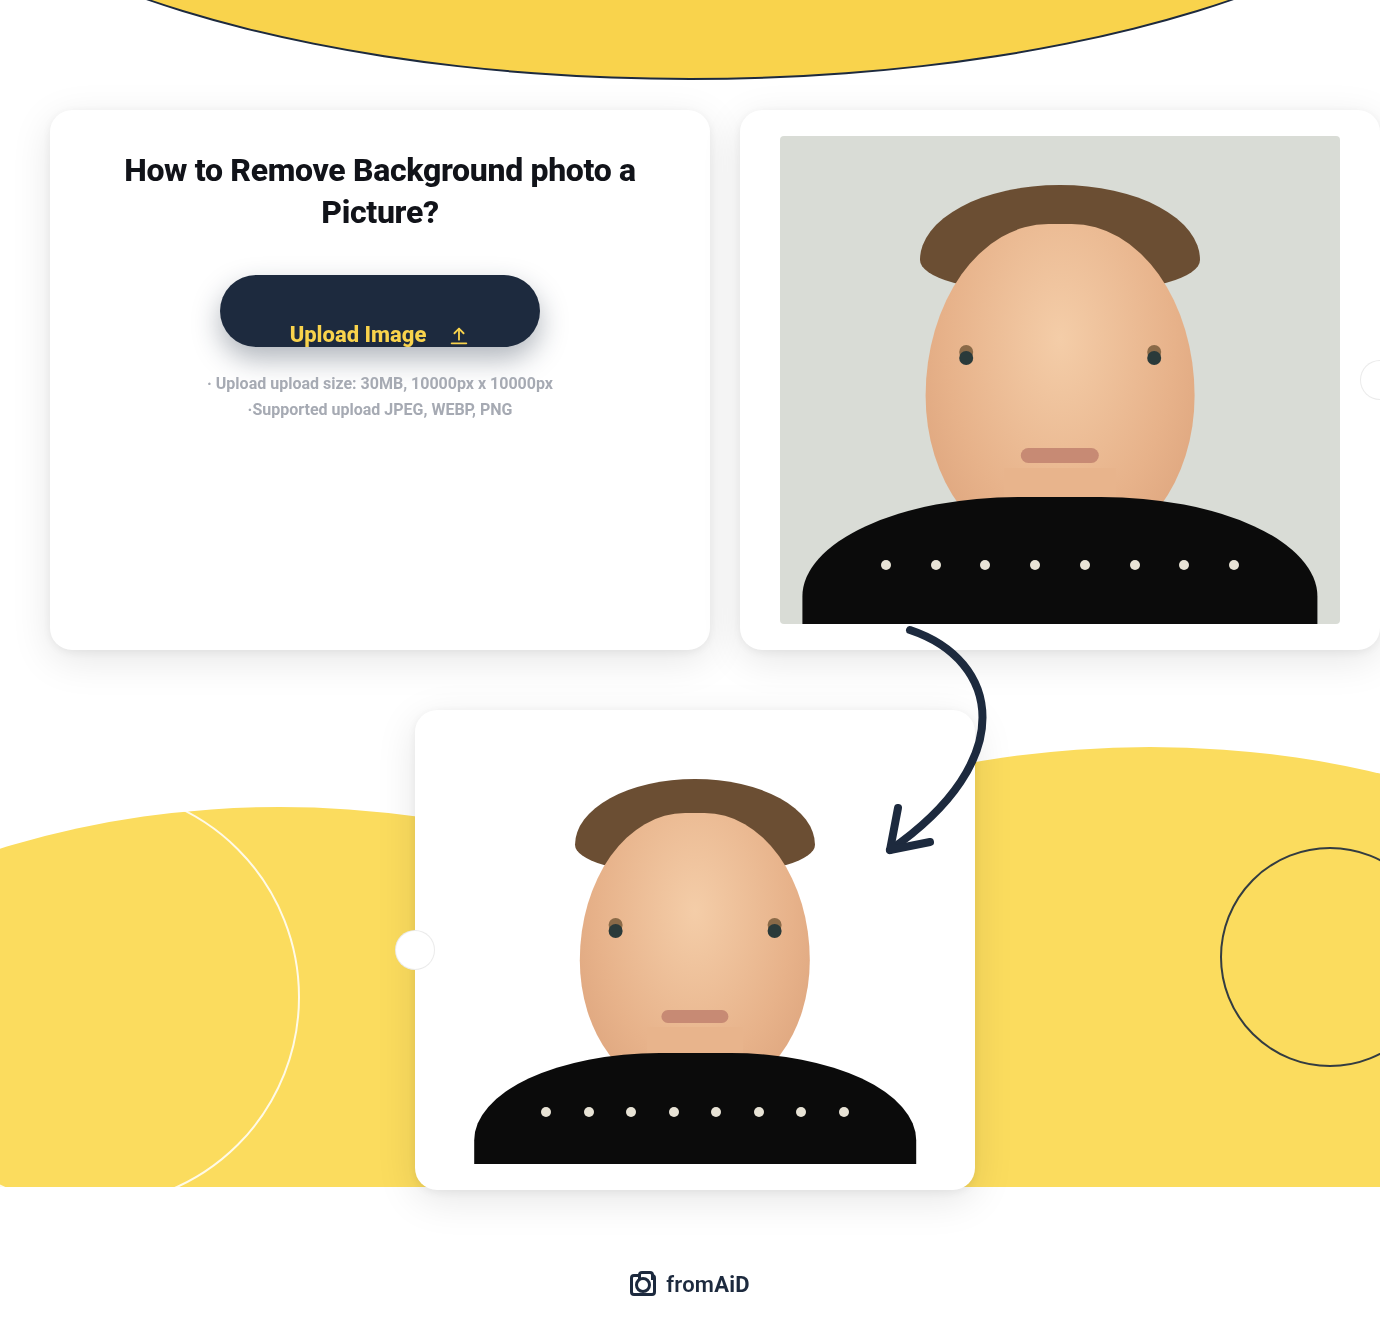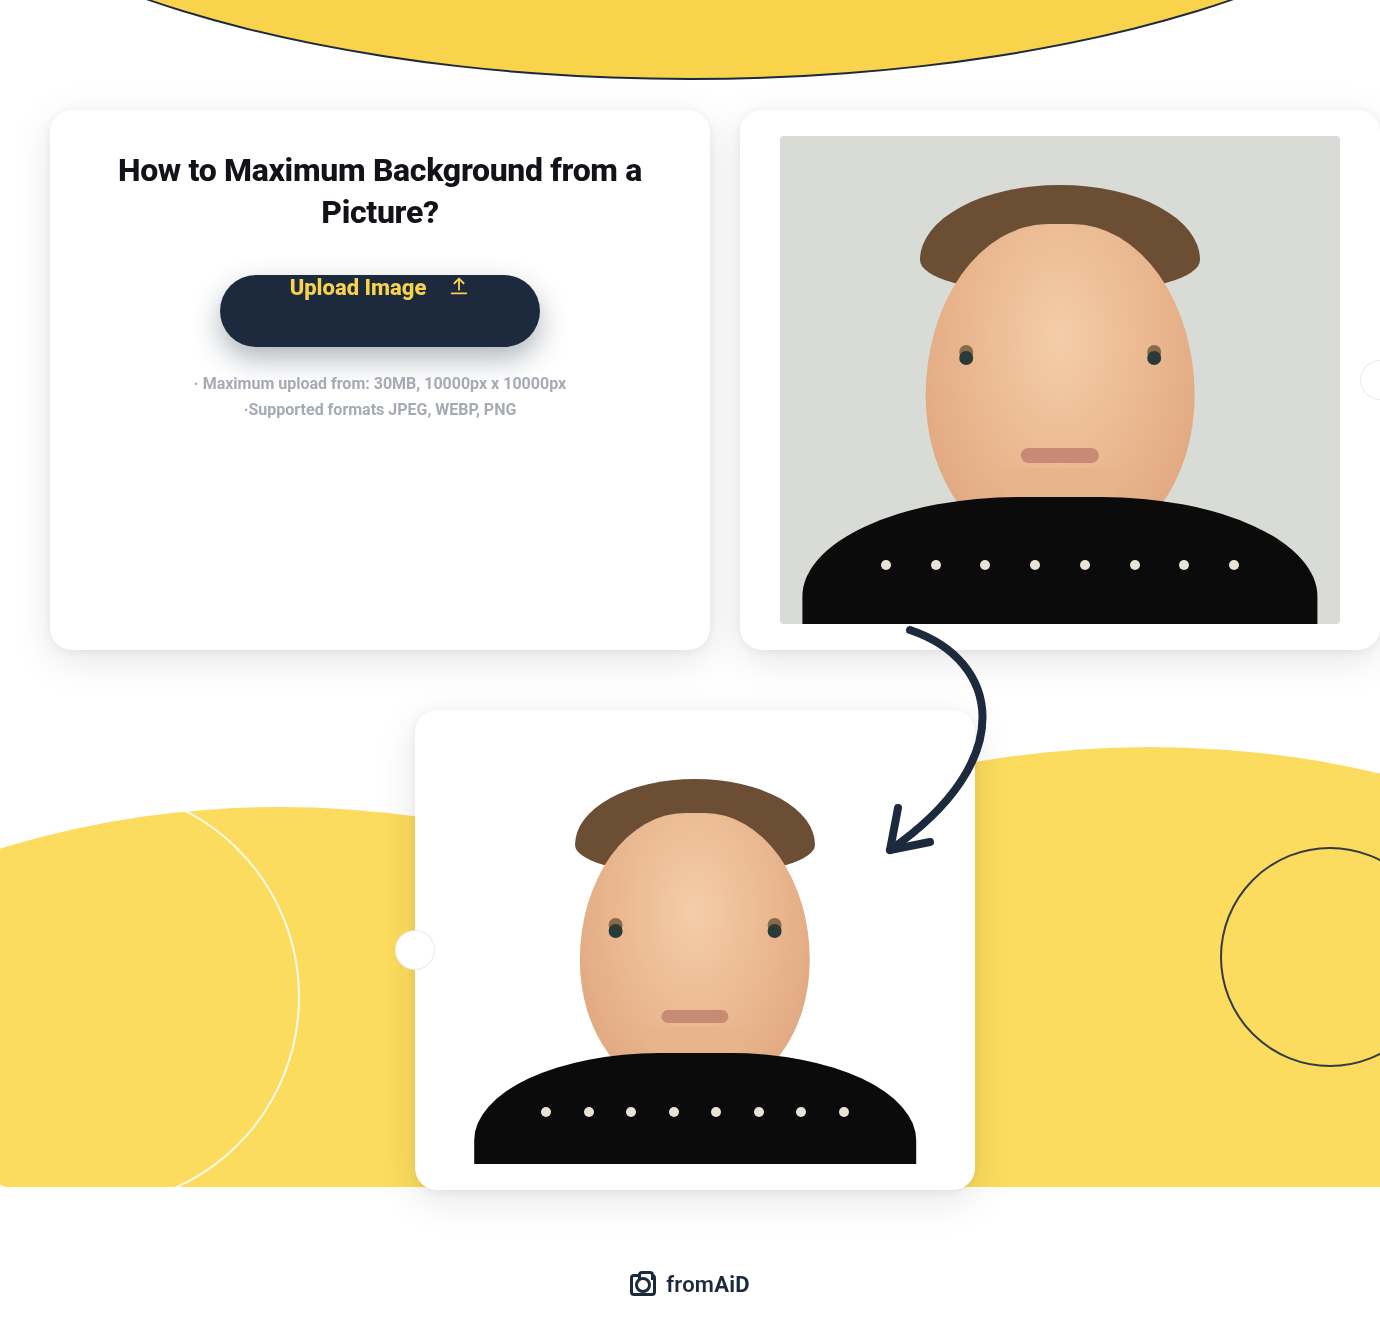--- a/index.html
+++ b/index.html
@@ -123,21 +123,21 @@
   }
 
   .upload-btn {
     margin: 42px auto 24px;
     width: 320px;
     height: 72px;
     border-radius: 36px;
     background: #1d2a3e;
     color: #f9d34c;
     display: flex;
-    align-items: flex-start;
+    align-items: flex-end;
     justify-content: center;
     gap: 22px;
     font-size: 22px;
     font-weight: 800;
     box-shadow: 0 12px 28px rgba(29,42,62,0.35);
     cursor: pointer;
     user-select: none;
   }
   .upload-btn .upload-icon { width: 22px; height: 22px; display:inline-flex; align-items:center; justify-content:center; }
 
@@ -278,36 +278,36 @@
 
   <div class="blob-top"></div>
   <div class="blob-bottom-left"></div>
   <div class="blob-bottom-right"></div>
   <div class="ring-left"></div>
   <div class="ring-right"></div>
   <div class="bottom-band"></div>
 
   <div class="card card-left">
     <div class="card-inner">
-      <h1 class="headline">How to Maximum Background from a Picture?</h1>
+      <h1 class="headline">How to Remove Background photo a Picture?</h1>
 
       <div class="upload-btn">
         <span>Upload Image</span>
         <span class="upload-icon">
           <svg viewBox="0 0 24 24" width="22" height="22" fill="none" stroke="#f9d34c" stroke-width="2" stroke-linecap="round" stroke-linejoin="round">
             <path d="M12 16V4"></path>
             <path d="M7 9l5-5 5 5"></path>
             <path d="M4 20h16"></path>
           </svg>
         </span>
       </div>
 
       <div class="hints">
-        <div>· Maximum upload from: 30MB, 10000px x 10000px</div>
-        <div>·Supported formats JPEG, WEBP, PNG</div>
+        <div>· Upload upload size: 30MB, 10000px x 10000px</div>
+        <div>·Supported upload JPEG, WEBP, PNG</div>
       </div>
     </div>
   </div>
 
   <div class="card card-right notch-right">
     <div class="notch"></div>
     <div class="portrait bg-grey" role="img" aria-label="Portrait photo with original grey background">
       <div class="hairline"></div>
       <div class="head"></div>
       <div class="eyes">

